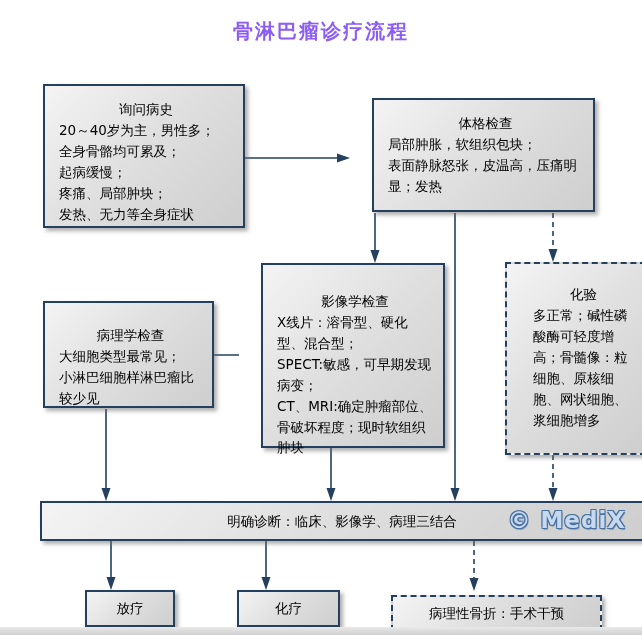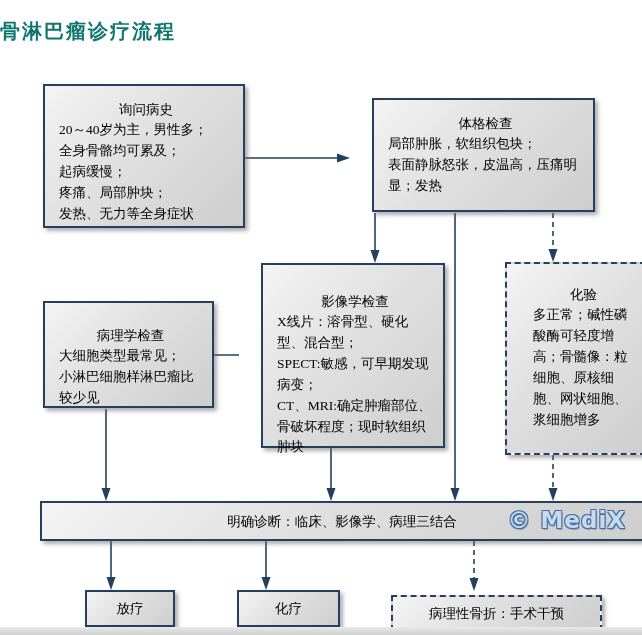--- a/index.html
+++ b/index.html
@@ -1,34 +1,34 @@
 <!DOCTYPE html>
 <html><head>
 <meta charset="utf-8">
 <style>
   html,body{margin:0;padding:0;background:#ffffff;}
   body{font-family:"DejaVu Sans","Liberation Sans",sans-serif;}
   #canvas{position:relative;width:642px;height:635px;background:#ffffff;overflow:hidden;}
 
   .page-title{
     position:absolute;left:0;top:18px;width:642px;
-    font-size:20px;font-weight:bold;color:#0f766e;
+    text-align:center;font-size:20px;font-weight:bold;color:#8b5cf6;
     letter-spacing:2px;
   }
 
   .box{
     position:absolute;box-sizing:border-box;
     border:2px solid #24405e;
     background:linear-gradient(135deg,#f4f4f4 0%,#e0e0e0 45%,#cecece 100%);
     box-shadow:3px 3px 4px rgba(110,110,110,.55);
     color:#000;font-size:13.5px;line-height:1.55;margin-left:22px;
   }
   .box.dashed{border-style:dashed;}
   .box-title{text-align:center;white-space:pre-line;}
-  .box-body{text-align:left;white-space:pre-line;font-family:Liberation Serif, serif;}
+  .box-body{text-align:left;white-space:pre-line;}
   .center-box{display:flex;align-items:center;justify-content:center;}
   .center-box .box-title{white-space:nowrap;}
 
   #arrows{position:absolute;left:0;top:0;width:642px;height:635px;pointer-events:none;}
   .aline{stroke:#24405e;stroke-width:1.6;fill:none;}
   .aline.dash{stroke-dasharray:5 4;}
   .ahead{fill:#24405e;stroke:none;}
 
   .watermark{
     position:absolute;right:16px;top:50%;transform:translateY(-50%);

